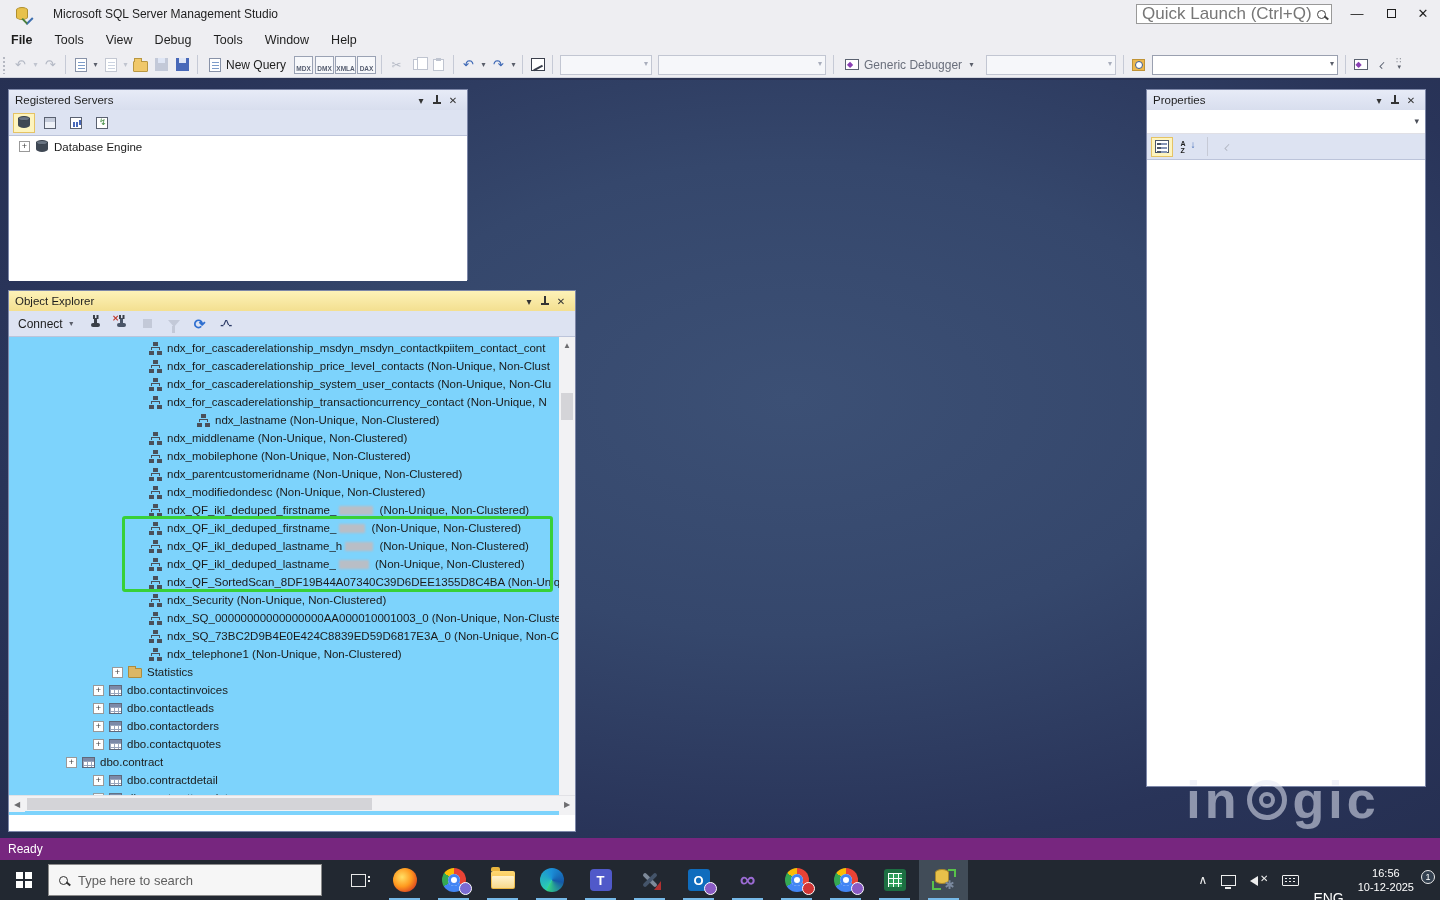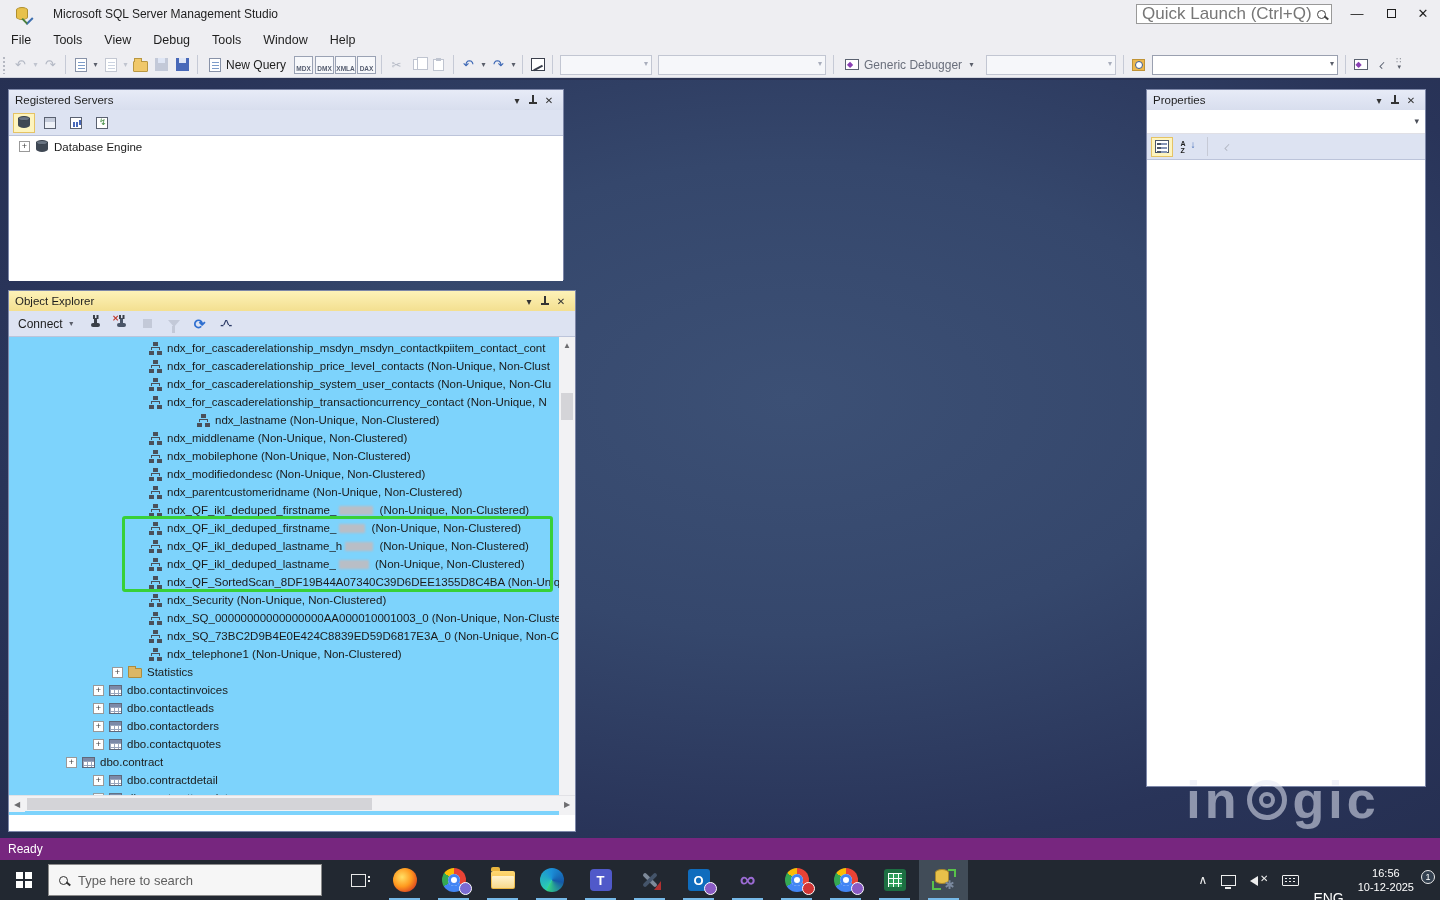--- a/index.html
+++ b/index.html
@@ -17,21 +17,21 @@
   .magnifier { width:9px; height:9px; border:1.5px solid #444; border-radius:50%; position:relative; display:inline-block; }
   .magnifier::after { content:""; position:absolute; width:5px; height:1.5px; background:#444; right:-4px; bottom:-1px; transform:rotate(40deg); }
   .win-btn { position:absolute; top:0; width:34px; height:26px; display:flex; align-items:center; justify-content:center; font-size:13px; color:#1e1e1e; }
   #btn-min{ left:1340px; } #btn-restore{ left:1374px; } #btn-close{ left:1406px; }
   .restore-glyph { width:9px; height:9px; border:1px solid #1e1e1e; position:relative; background:#eeeef2; }
   .restore-glyph::before { content:""; position:absolute; top:-3px; left:2px; width:9px; height:9px; border:1px solid #1e1e1e; z-index:-1; }
 
   
   #menubar { position:absolute; top:28px; left:0; width:1440px; height:24px; background:#eeeef2; display:flex; align-items:center; }
   .menu-item { font-size:12.5px; color:#1e1e1e; padding:3px 11px; }
-  #menubar .first { margin-left:0; }
+  #menubar .first { margin-left:0;font-weight:bold; }
 
   
   #toolbar { position:absolute; top:52px; left:0; width:1440px; height:26px; background:#eeeef2; display:flex; align-items:center; border-bottom:1px solid #cfd2dc; }
   .grip { width:5px; height:18px; margin:0 3px 0 2px; background-image:radial-gradient(#b5b8c2 1px, transparent 1px); background-size:4px 4px; }
   .tb-sep { width:1px; height:19px; background:#c6cad6; margin:0 4px; }
   .tbi { width:21px; height:20px; display:flex; align-items:center; justify-content:center; font-size:13px; position:relative; }
   .tbi.dis { color:#b3b8c4; }
   .tbi.blue { color:#3c67b5; }
   .caret { width:9px; font-size:8px; color:#5a5e6a; display:flex; justify-content:center; }
   .caret.dis { color:#c0c4cf; }
@@ -88,21 +88,21 @@
   .icon-cube::before { content:""; position:absolute; left:0; top:0; width:100%; height:4px; background:#c6cddc; }
   .icon-report { width:12px; height:12px; border:1px solid #5a6170; background:#fff; position:relative; }
   .icon-report::before { content:""; position:absolute; left:2px; bottom:1px; width:2px; height:5px; background:#4868b8; box-shadow:3px 0 0 #4868b8, 6px -2px 0 #4868b8; }
   .icon-ssis { width:12px; height:12px; border:1px solid #5a6170; background:#fff; position:relative; }
   .icon-ssis::before { content:"↯"; position:absolute; left:2px; top:-1px; font-size:9px; color:#3f8a3f; }
 
   .expander { width:11px; height:11px; border:1px solid #999; background:#fff; color:#444; font-size:9px; line-height:9px; text-align:center; display:inline-block; flex:none; }
   .expander::before { content:"+"; }
 
   
-  #rs-panel { left:8px; top:9px; width:556px; height:191px; }
+  #rs-panel { left:8px; top:9px; width:460px; height:191px; }
   #rs-content { position:relative; height:145px; background:#fff; }
   .rs-row { display:flex; align-items:center; gap:6px; padding:4px 0 0 10px; font-size:11.5px; color:#1b1b1b; }
 
   
   #oe-panel { left:8px; top:210px; width:568px; height:542px; }
   #oe-toolbar { height:26px; }
   .connect-btn { display:flex; align-items:center; gap:4px; font-size:12px; color:#1e1e1e; padding:2px 5px; }
   .plug { width:13px; height:14px; position:relative; }
   .plug::before { content:""; position:absolute; left:5px; top:1px; width:3px; height:7px; background:#3a3f48; }
   .plug::after { content:""; position:absolute; left:2px; top:6px; width:9px; height:4px; background:#3a3f48; border-radius:2px; }
@@ -463,28 +463,28 @@
     <span class="row-icon icon-index">
                 <span class="stem"></span>
               </span>
     <span class="row-label">ndx_mobilephone (Non-Unique, Non-Clustered)</span>
   </div>
             <div class="tree-row" style="padding-left: 140px;">
 
     <span class="row-icon icon-index">
                 <span class="stem"></span>
               </span>
+    <span class="row-label">ndx_parentcustomeridname (Non-Unique, Non-Clustered)</span>
+  </div>
+            <div class="tree-row" style="padding-left: 140px;">
+
+    <span class="row-icon icon-index">
+                <span class="stem"></span>
+              </span>
     <span class="row-label">ndx_modifiedondesc (Non-Unique, Non-Clustered)</span>
-  </div>
-            <div class="tree-row" style="padding-left: 140px;">
-
-    <span class="row-icon icon-index">
-                <span class="stem"></span>
-              </span>
-    <span class="row-label">ndx_parentcustomeridname (Non-Unique, Non-Clustered)</span>
   </div>
             <div class="tree-row" style="padding-left: 140px;">
 
     <span class="row-icon icon-index">
                 <span class="stem"></span>
               </span>
     <span class="row-label">ndx_QF_ikl_deduped_firstname_<span class="redacted" style="width: 34px;"></span> (Non-Unique, Non-Clustered)</span>
   </div>
             <div class="tree-row" style="padding-left: 140px;">
 

